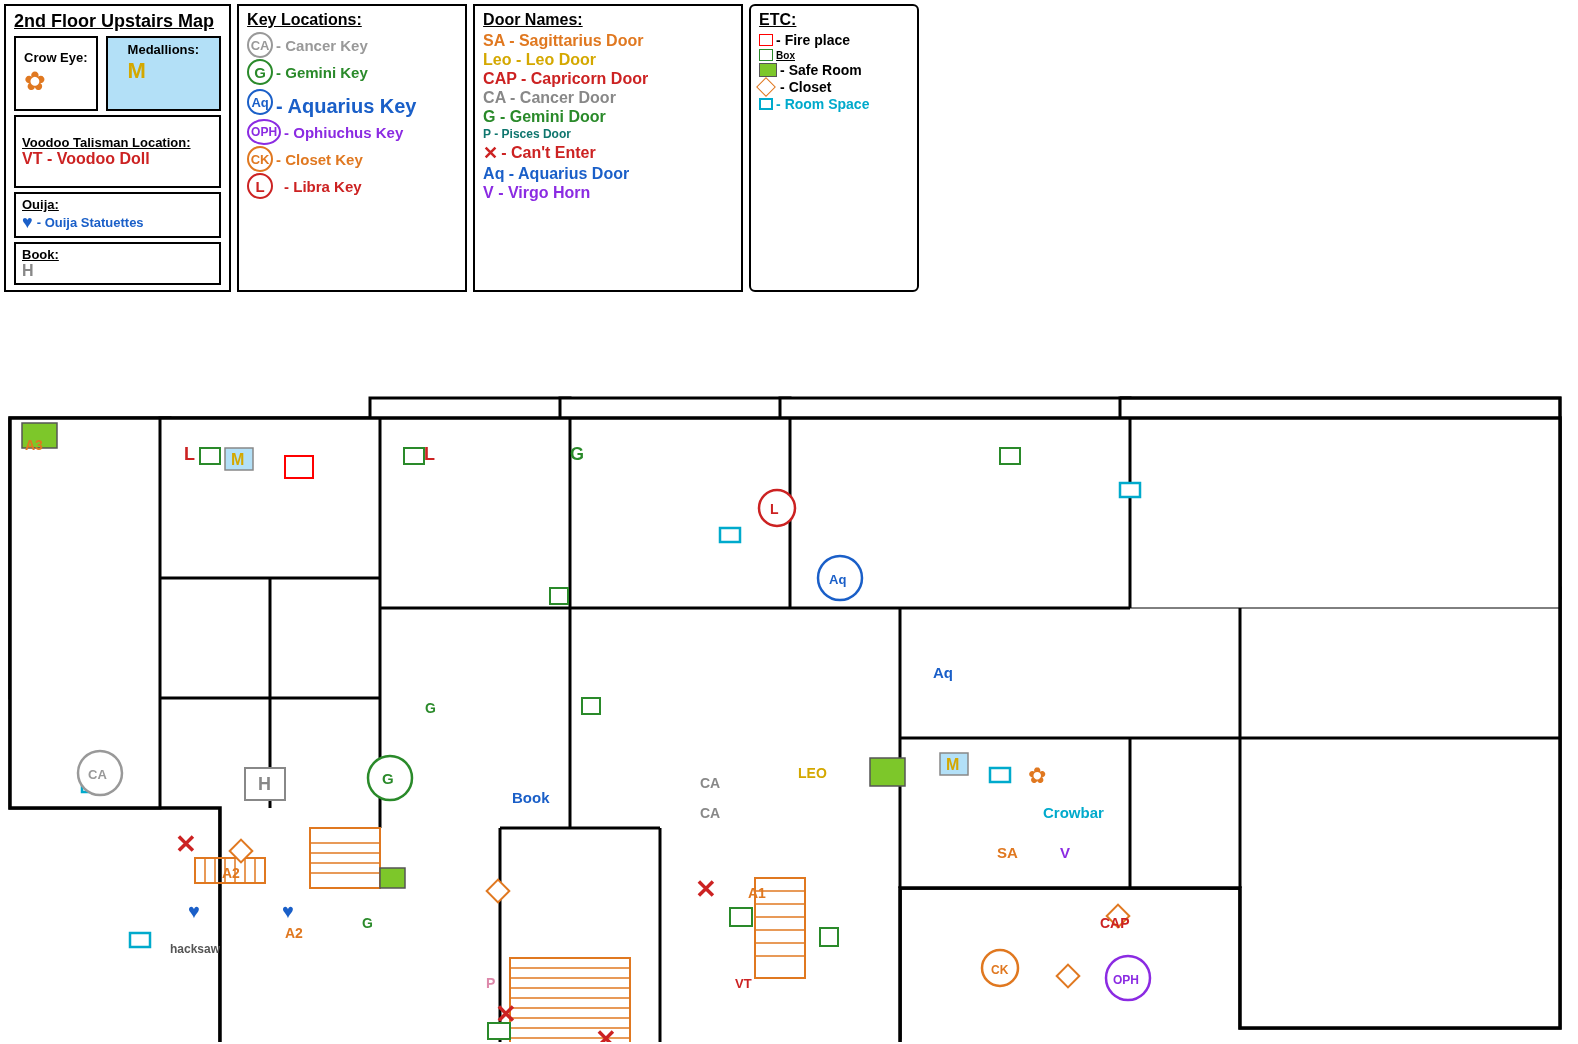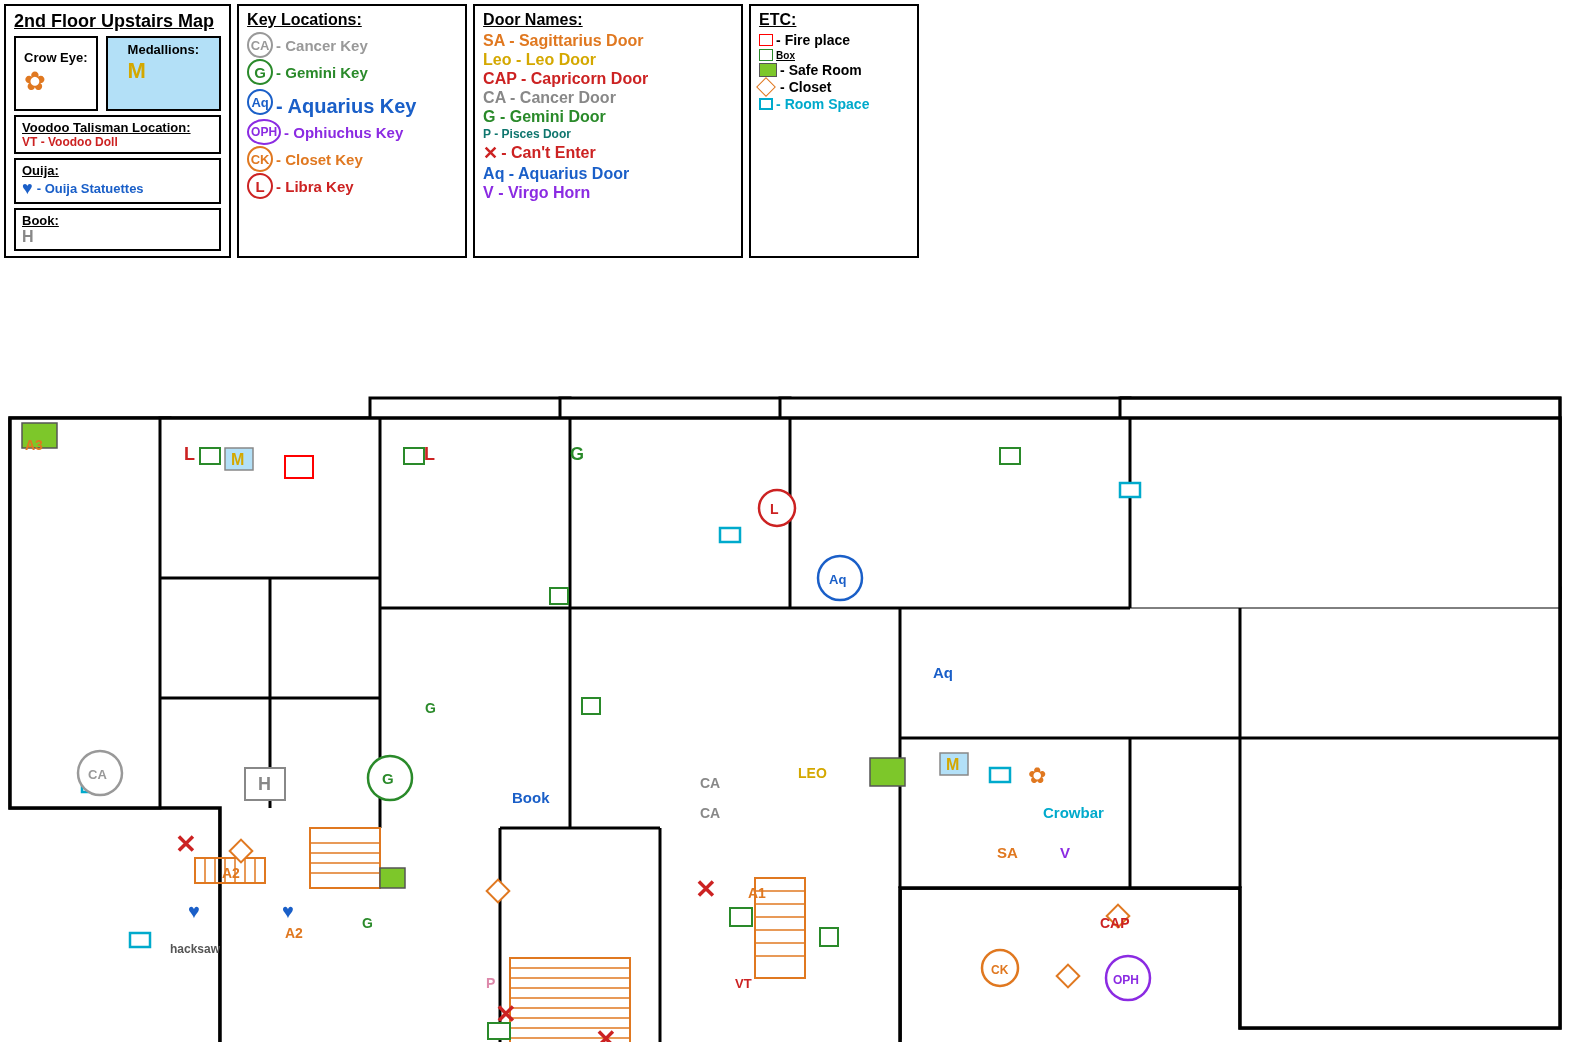--- a/index.html
+++ b/index.html
@@ -97,23 +97,23 @@
         </div>
         <div style="font-size:26px; color:#e07820;">✿</div>
       </div>
       <div class="sub-legend" style="border:2px solid black; padding:4px 20px; background:#b3e0f7;">
         <div class="leg-item fw-bold">
           <span>Medallions:</span>
         </div>
         <div style="font-size:22px; color:#d4a800; font-weight:900;">M</div>
       </div>
     </div>
-    <div class="sub-legend" style="border:2px solid black; padding:3px 6px; margin-top:4px;">
+    <div class="sub-legend" style="border:2px solid black; padding:18px 6px; margin-top:4px;">
       <div style="font-weight:bold; text-decoration:underline; font-size:13px;">Voodoo Talisman Location:</div>
-      <div style="color:#cc2222; font-weight:bold; font-size:12px;">VT - Voodoo Doll</div>
+      <div style="color:#cc2222; font-weight:bold; font-size:16px;">VT - Voodoo Doll</div>
     </div>
     <div class="sub-legend" style="border:2px solid black; padding:3px 6px; margin-top:4px;">
       <div style="font-weight:bold; text-decoration:underline; font-size:13px;">Ouija:</div>
       <div style="font-size:13px; display:flex; align-items:center; gap:4px;">
         <span style="color:#1a5fc8; font-size:18px;">♥</span>
         <span style="font-weight:bold; color:#1a5fc8;">- Ouija Statuettes</span>
       </div>
     </div>
     <div class="sub-legend" style="border:2px solid black; padding:3px 6px; margin-top:4px;">
       <div style="font-weight:bold; text-decoration:underline; font-size:13px;">Book:</div>
@@ -138,39 +138,39 @@
     <div class="leg-item">
       <span style="display:inline-flex;align-items:center;justify-content:center;width:34px;height:26px;border-radius:50%;border:2.5px solid #8b2be2;color:#8b2be2;font-weight:bold;font-size:12px;">OPH</span>
       <span style="color:#8b2be2; font-weight:bold; font-size:15px;">- Ophiuchus Key</span>
     </div>
     <div class="leg-item">
       <span style="display:inline-flex;align-items:center;justify-content:center;width:26px;height:26px;border-radius:50%;border:2.5px solid #e07820;color:#e07820;font-weight:bold;font-size:13px;">CK</span>
       <span style="color:#e07820; font-weight:bold; font-size:15px;">- Closet Key</span>
     </div>
     <div class="leg-item">
       <span style="display:inline-flex;align-items:center;justify-content:center;width:26px;height:26px;border-radius:50%;border:2.5px solid #cc2222;color:#cc2222;font-weight:bold;font-size:15px;">L</span>
-      <span style="color:#cc2222; font-weight:bold; font-size:15px;">- Libra Key</span>
+      <span style="color:#cc2222; font-weight:bold; font-size:15px;margin-left:8px;">- Libra Key</span>
     </div>
   </div>
 
   <div class="sub-legend" style="min-width:270px;">
     <div class="leg-title">Door Names:</div>
     <div class="leg-item" style="color:#e07820; font-weight:bold; font-size:16px;">SA - Sagittarius Door</div>
     <div class="leg-item" style="color:#d4a800; font-weight:bold; font-size:16px;">Leo - Leo Door</div>
     <div class="leg-item" style="color:#cc2222; font-weight:bold; font-size:16px;">CAP - Capricorn Door</div>
     <div class="leg-item" style="color:#888; font-weight:bold; font-size:16px;">CA - Cancer Door</div>
     <div class="leg-item" style="color:#2a8a2a; font-weight:bold; font-size:16px;">G - Gemini Door</div>
     <div class="leg-item" style="color:#0f766e; font-weight:bold; font-size:12px;text-align:center;">P - Pisces Door</div>
     <div class="leg-item" style="color:#cc2222; font-weight:bold; font-size:16px;"><span style="font-size:18px; color:#cc2222;">✕</span> - Can't Enter</div>
     <div class="leg-item" style="color:#1a5fc8; font-weight:bold; font-size:16px;">Aq - Aquarius Door</div>
     <div class="leg-item" style="color:#8b2be2; font-weight:bold; font-size:16px;">V - Virgo Horn</div>
   </div>
 
 
-  <div class="sub-legend" style="min-width:170px;">
+  <div class="sub-legend" style="min-width:170px;border-radius:6px;">
     <div class="leg-title">ETC:</div>
     <div class="leg-item">
       <span class="fire-place-box"></span>
       <span style="font-weight:bold; font-size:14px;">- Fire place</span>
     </div>
     <div class="leg-item">
       <span class="box-outline"></span>
       <span style="font-weight:bold; font-size:10px;text-decoration:underline;">Box</span>
     </div>
     <div class="leg-item">

